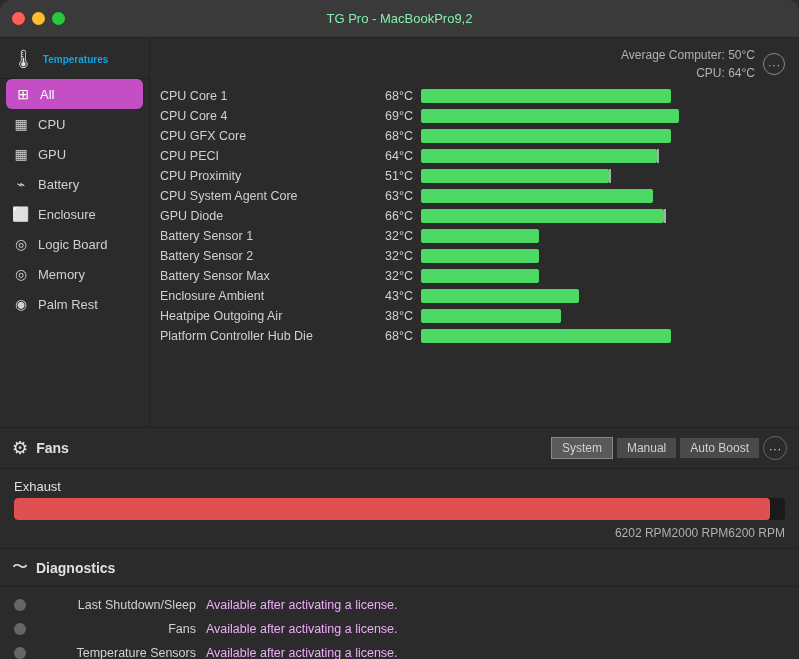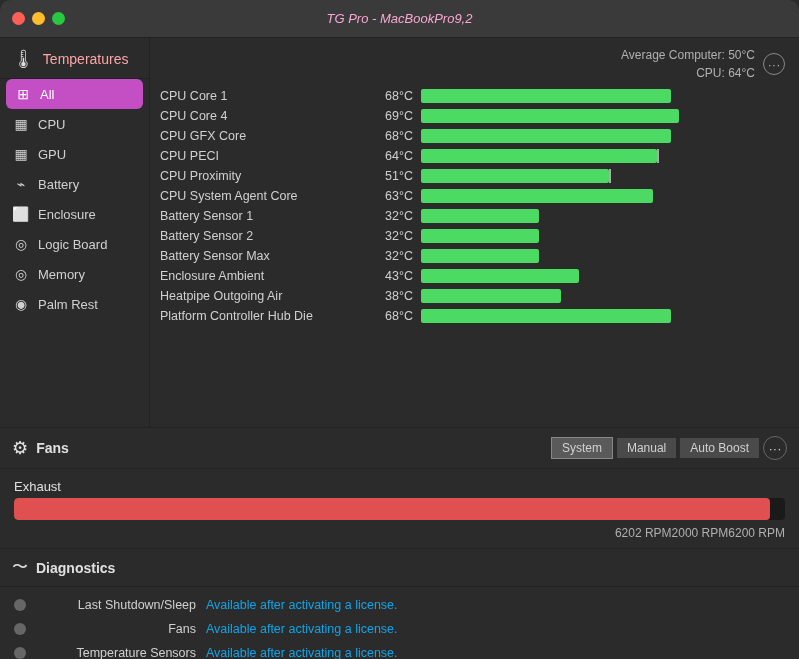--- a/index.html
+++ b/index.html
@@ -33,23 +33,22 @@
     .traffic-light {
       width: 13px;
       height: 13px;
       border-radius: 50%;
     }
     .tl-close { background: #ff5f57; }
     .tl-min { background: #febc2e; }
     .tl-max { background: #28c840; }
     .titlebar-title {
       font-size: 13px;
-      color: #f9a8d4;
+      color: #86efac;
       font-weight: 500;
-      font-style: italic;
     }
 
     
     .main-content {
       display: flex;
       height: calc(659px - 38px);
       flex-direction: column;
     }
 
     
@@ -71,23 +70,23 @@
       display: flex;
       align-items: center;
       gap: 8px;
       padding: 10px 12px 8px 12px;
       border-bottom: 1px solid #222;
     }
     .sidebar-header-icon {
       font-size: 18px;
     }
     .sidebar-header-label {
-      font-size: 14px;
-      font-weight: 400;
-      color: #fca5a5;
+      font-size: 10px;
+      font-weight: 700;
+      color: #0ea5e9;
     }
     .sidebar-item {
       display: flex;
       align-items: center;
       gap: 8px;
       padding: 7px 12px;
       font-size: 13px;
       cursor: pointer;
       color: #d0d0d0;
     }
@@ -283,21 +282,21 @@
       flex-shrink: 0;
     }
     .diag-name {
       width: 160px;
       text-align: right;
       color: #d0d0d0;
       font-weight: 500;
       flex-shrink: 0;
     }
     .diag-value {
-      color: #0ea5e9;
+      color: #f0abfc;
     }
   </style>
 </head>
 <body>
 
 <div class="titlebar">
   <div class="traffic-lights">
     <div class="traffic-light tl-close"></div>
     <div class="traffic-light tl-min"></div>
     <div class="traffic-light tl-max"></div>
@@ -403,20 +402,28 @@
             <div class="temp-bar-container">
               <div class="temp-bar" style="width: 51%;"></div>
               <div class="temp-bar-tick" style="left: 51%;"></div>
             </div>
           </div>
           <div class="temp-row">
             <span class="temp-name">CPU System Agent Core</span>
             <span class="temp-value">63°C</span>
             <div class="temp-bar-container">
               <div class="temp-bar" style="width: 63%;"></div>
+            </div>
+          </div>
+          <div class="temp-row">
+            <span class="temp-name">GPU Diode</span>
+            <span class="temp-value">66°C</span>
+            <div class="temp-bar-container">
+              <div class="temp-bar" style="width: 66%;"></div>
+              <div class="temp-bar-tick" style="left: 66%;"></div>
             </div>
           </div>
           <div class="temp-row">
             <span class="temp-name">Battery Sensor 1</span>
             <span class="temp-value">32°C</span>
             <div class="temp-bar-container">
               <div class="temp-bar" style="width: 32%;"></div>
             </div>
           </div>
           <div class="temp-row">

